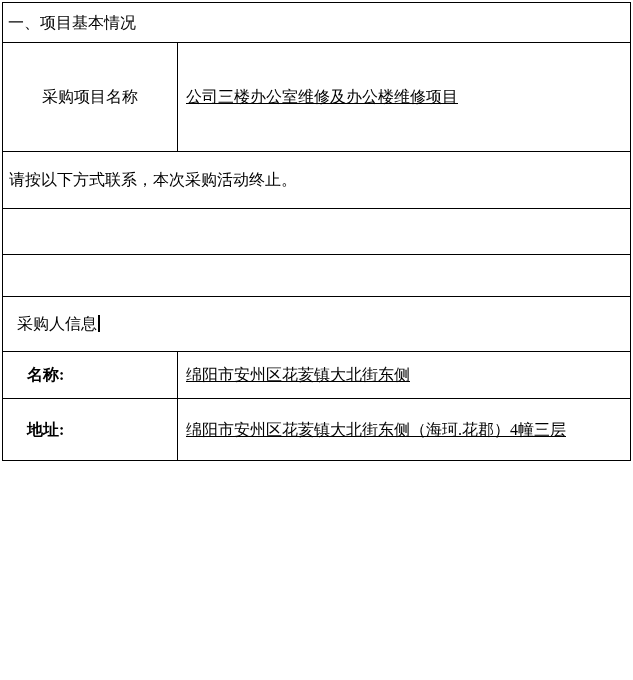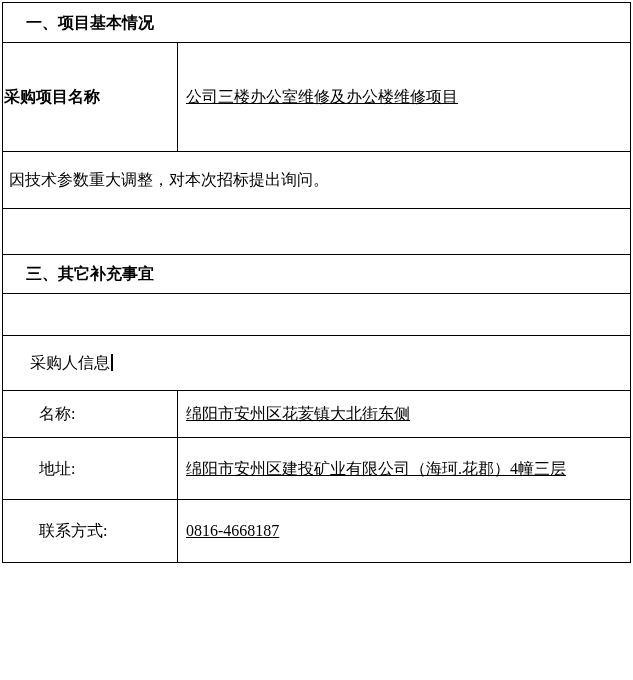--- a/index.html
+++ b/index.html
@@ -47,40 +47,40 @@
   .r-h3     td { height: 39px; }
   .r-empty2 td { height: 42px; }
   .r-h4     td { height: 45px; }
   .r-pinfo  td { height: 55px; }
   .r-c0     td { height: 47px; }
   .r-c1     td { height: 62px; }
   .r-c2     td { height: 63px; }
 
   
   .hdr {
-    font-weight: bold;
-    padding-left: 23px;
+    font-weight: normal;
+    padding-left: 5px;
   }
   .plain {
     padding-left: 6px;
   }
   .label-center {
-    text-align: left;
-    font-weight: bold;
+    text-align: center;
   }
   .value {
     padding-left: 8px;
     text-decoration: underline;
   }
   .pinfo-cell {
-    padding-left: 27px;
+    padding-left: 14px;
     font-family: Liberation Serif, serif;
   }
   .contact-label {
-    padding-left: 36px;
+    padding-left: 24px;
+    font-weight: bold;
   }
   .caret {
     display: inline-block;
     width: 2px;
     height: 17px;
     background: #000000;
     vertical-align: -3px;
     margin-left: 1px;
   }
 </style>
@@ -99,52 +99,45 @@
       <td colspan="2" class="hdr">一、项目基本情况</td>
     </tr>
 
     <tr class="r-name">
       <td class="label-center">采购项目名称</td>
       <td class="value">公司三楼办公室维修及办公楼维修项目</td>
     </tr>
 
 
     <tr class="r-reason">
-      <td colspan="2" class="plain">因技术参数重大调整，对本次招标提出询问。</td>
+      <td colspan="2" class="plain">请按以下方式联系，本次采购活动终止。</td>
     </tr>
 
     <tr class="r-empty1">
       <td colspan="2" class="plain"></td>
     </tr>
 
-    <tr class="r-h3">
-      <td colspan="2" class="hdr">三、其它补充事宜</td>
-    </tr>
 
     <tr class="r-empty2">
       <td colspan="2" class="plain"></td>
     </tr>
 
 
     <tr class="r-pinfo">
       <td colspan="2" class="pinfo-cell">
         <span>采购人信息</span><span class="caret"></span>
       </td>
     </tr>
 
     <tr class="r-c0">
       <td class="contact-label">名称:</td>
       <td class="value">绵阳市安州区花荄镇大北街东侧</td>
     </tr>
 
     <tr class="r-c1">
       <td class="contact-label">地址:</td>
-      <td class="value">绵阳市安州区建投矿业有限公司（海珂.花郡）4幢三层</td>
+      <td class="value">绵阳市安州区花荄镇大北街东侧（海珂.花郡）4幢三层</td>
     </tr>
 
-    <tr class="r-c2">
-      <td class="contact-label">联系方式:</td>
-      <td class="value">0816-4668187</td>
-    </tr>
 
   </tbody>
     </table>
 </div>
 
 </body></html>

